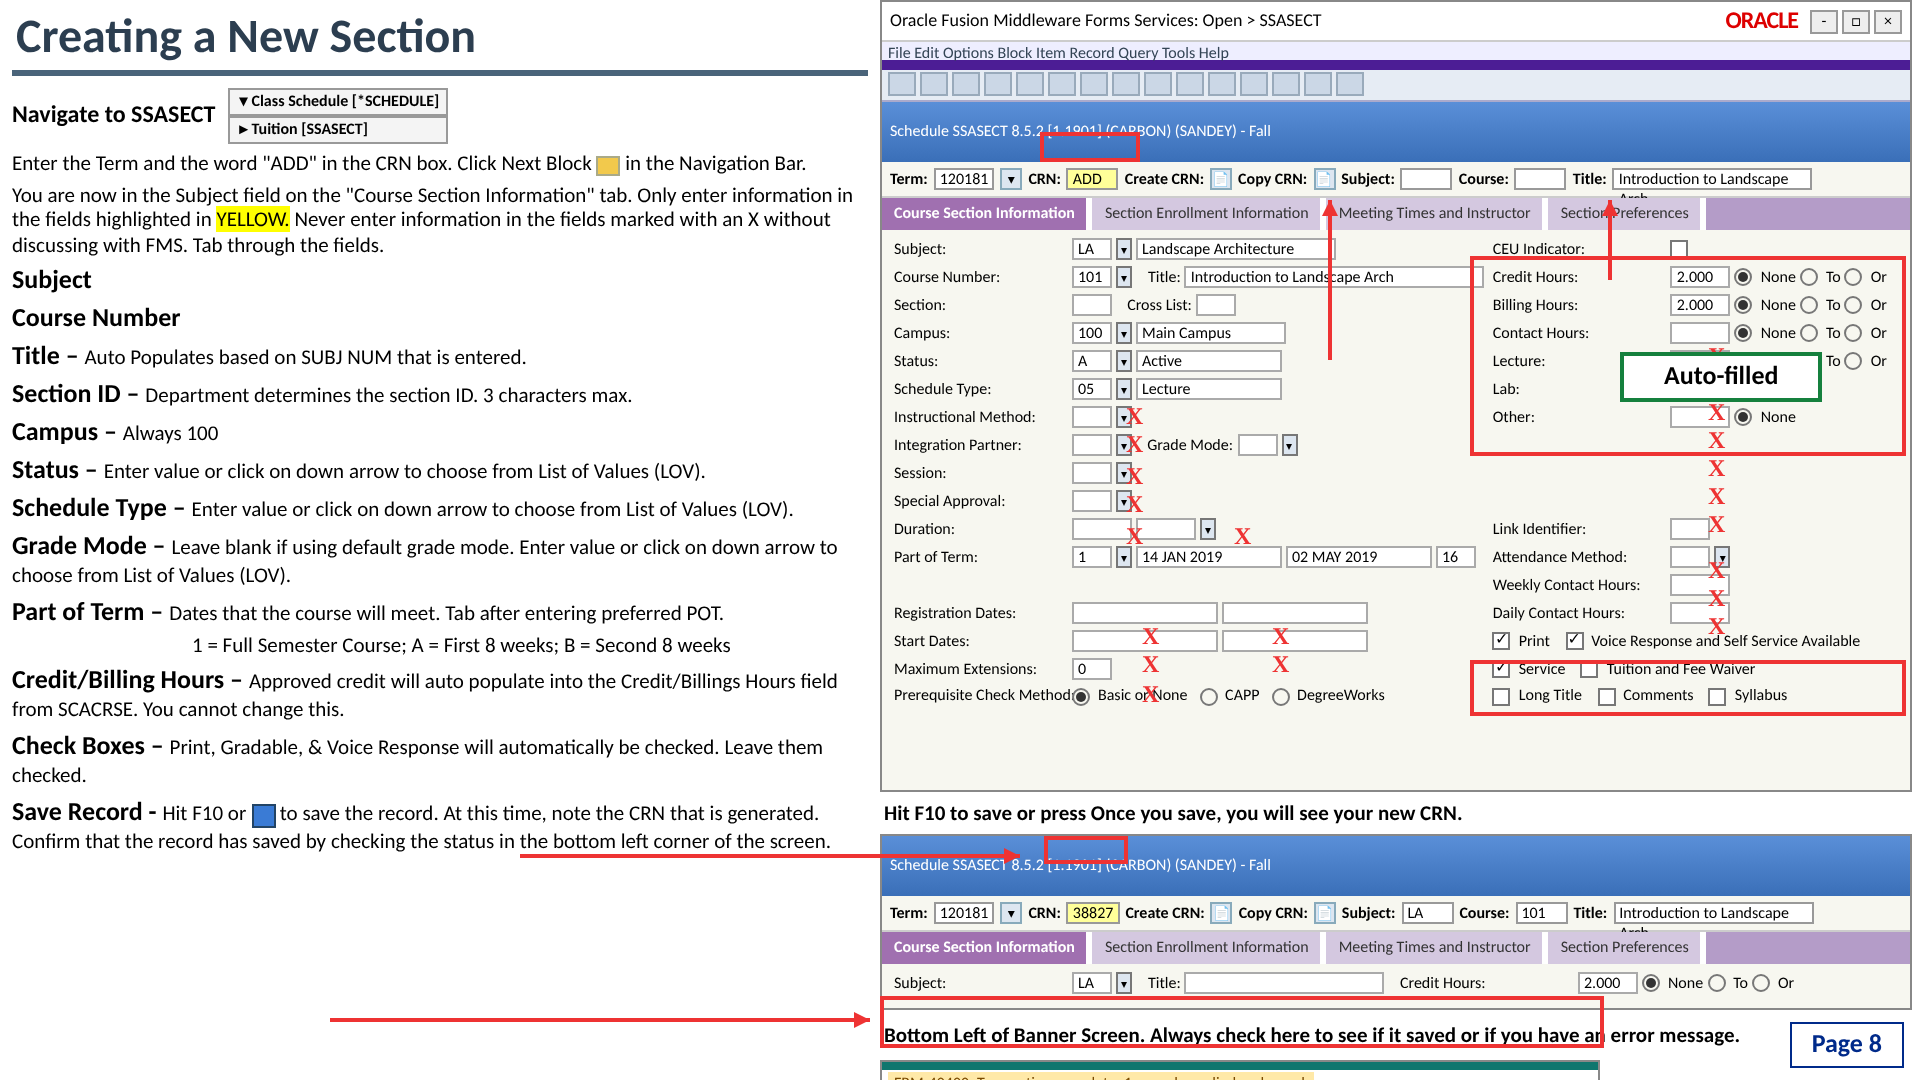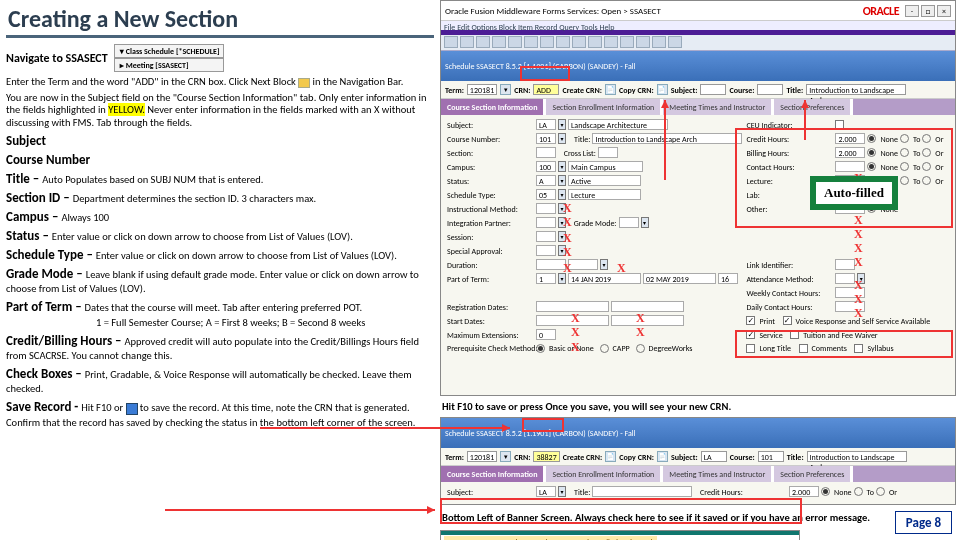--- a/index.html
+++ b/index.html
@@ -61,21 +61,21 @@
   .dd-arrow { width: 8px; height: 11px; border: 1px solid #777; background: #dde6f0; font-size: 6px; display: flex; align-items: center; justify-content: center; }
   .radio { width: 9px; height: 9px; border: 1px solid #777; border-radius: 50%; display: inline-block; vertical-align: middle; margin-right: 2px; }
   .radio.checked::after { content: ""; display: block; width: 5px; height: 5px; background: #333; border-radius: 50%; margin: 1px; }
   .checkbox { width: 9px; height: 9px; border: 1px solid #777; display: inline-block; vertical-align: middle; margin-right: 2px; background: #fff; }
   .checkbox.checked::after { content: "✓"; font-size: 8px; line-height: 7px; display: block; text-align: center; }
   .x-mark { font-family: cursive; font-size: 12px; font-weight: bold; color: #e33; position: absolute; }
   
   .red-outline { border: 2px solid #e33; position: absolute; pointer-events: none; }
   .red-arrow { position: absolute; pointer-events: none; }
   
-  .callout { position: absolute; background: #fff; border: 6px solid #15803d; padding: 3px 8px; font-size: 13px; font-weight: 600; font-family: Liberation Serif, serif; }
+  .callout { position: absolute; background: #fff; border: 2px solid #15803d; padding: 3px 20px; font-size: 13px; font-weight: 600; }
   
   .hint-line { font-size: 10.5px; font-weight: bold; }
   
   .sec-shot { border: 1px solid #888; background: #fff; }
   
   .status-bar { background: #fff; border-top: 4px solid #0f766e; font-size: 8px; padding: 1px 3px; }
   .status-msg { background: #ffe9a8; color: #7a4a00; padding: 1px 3px; display: inline-block; }
   
   .page-num { position: absolute; right: 8px; bottom: 6px; font-size: 13px; border: 1px solid #002a8a; padding: 3px 10px; font-weight: 600; color: #002a8a; }
 </style>
@@ -89,21 +89,21 @@
 
     <div class="navline">
       <span>Navigate to SSASECT</span>
       <span class="mini-nav">
         <span class="row">
             <span class="arrow">▾</span>
             <span>Class Schedule [*SCHEDULE]</span>
           </span>
         <span class="row red-box">
             <span class="arrow">▸</span>
-            <span>Meeting [SSASECT]</span>
+            <span>Tuition [SSASECT]</span>
           </span>
       </span>
     </div>
 
     <p class="para">
       <span>Enter the Term and the word "ADD" in the CRN box. Click Next Block </span><span class="nb-icon"></span><span> in the Navigation Bar.</span>
     </p>
     <p class="para">
       <span>You are now in the Subject field on the "Course Section Information" tab. Only enter information in the fields highlighted in </span><span class="yellow">YELLOW.</span><span> Never enter information in the fields marked with an X without discussing with FMS. Tab through the fields.</span>
     </p>

